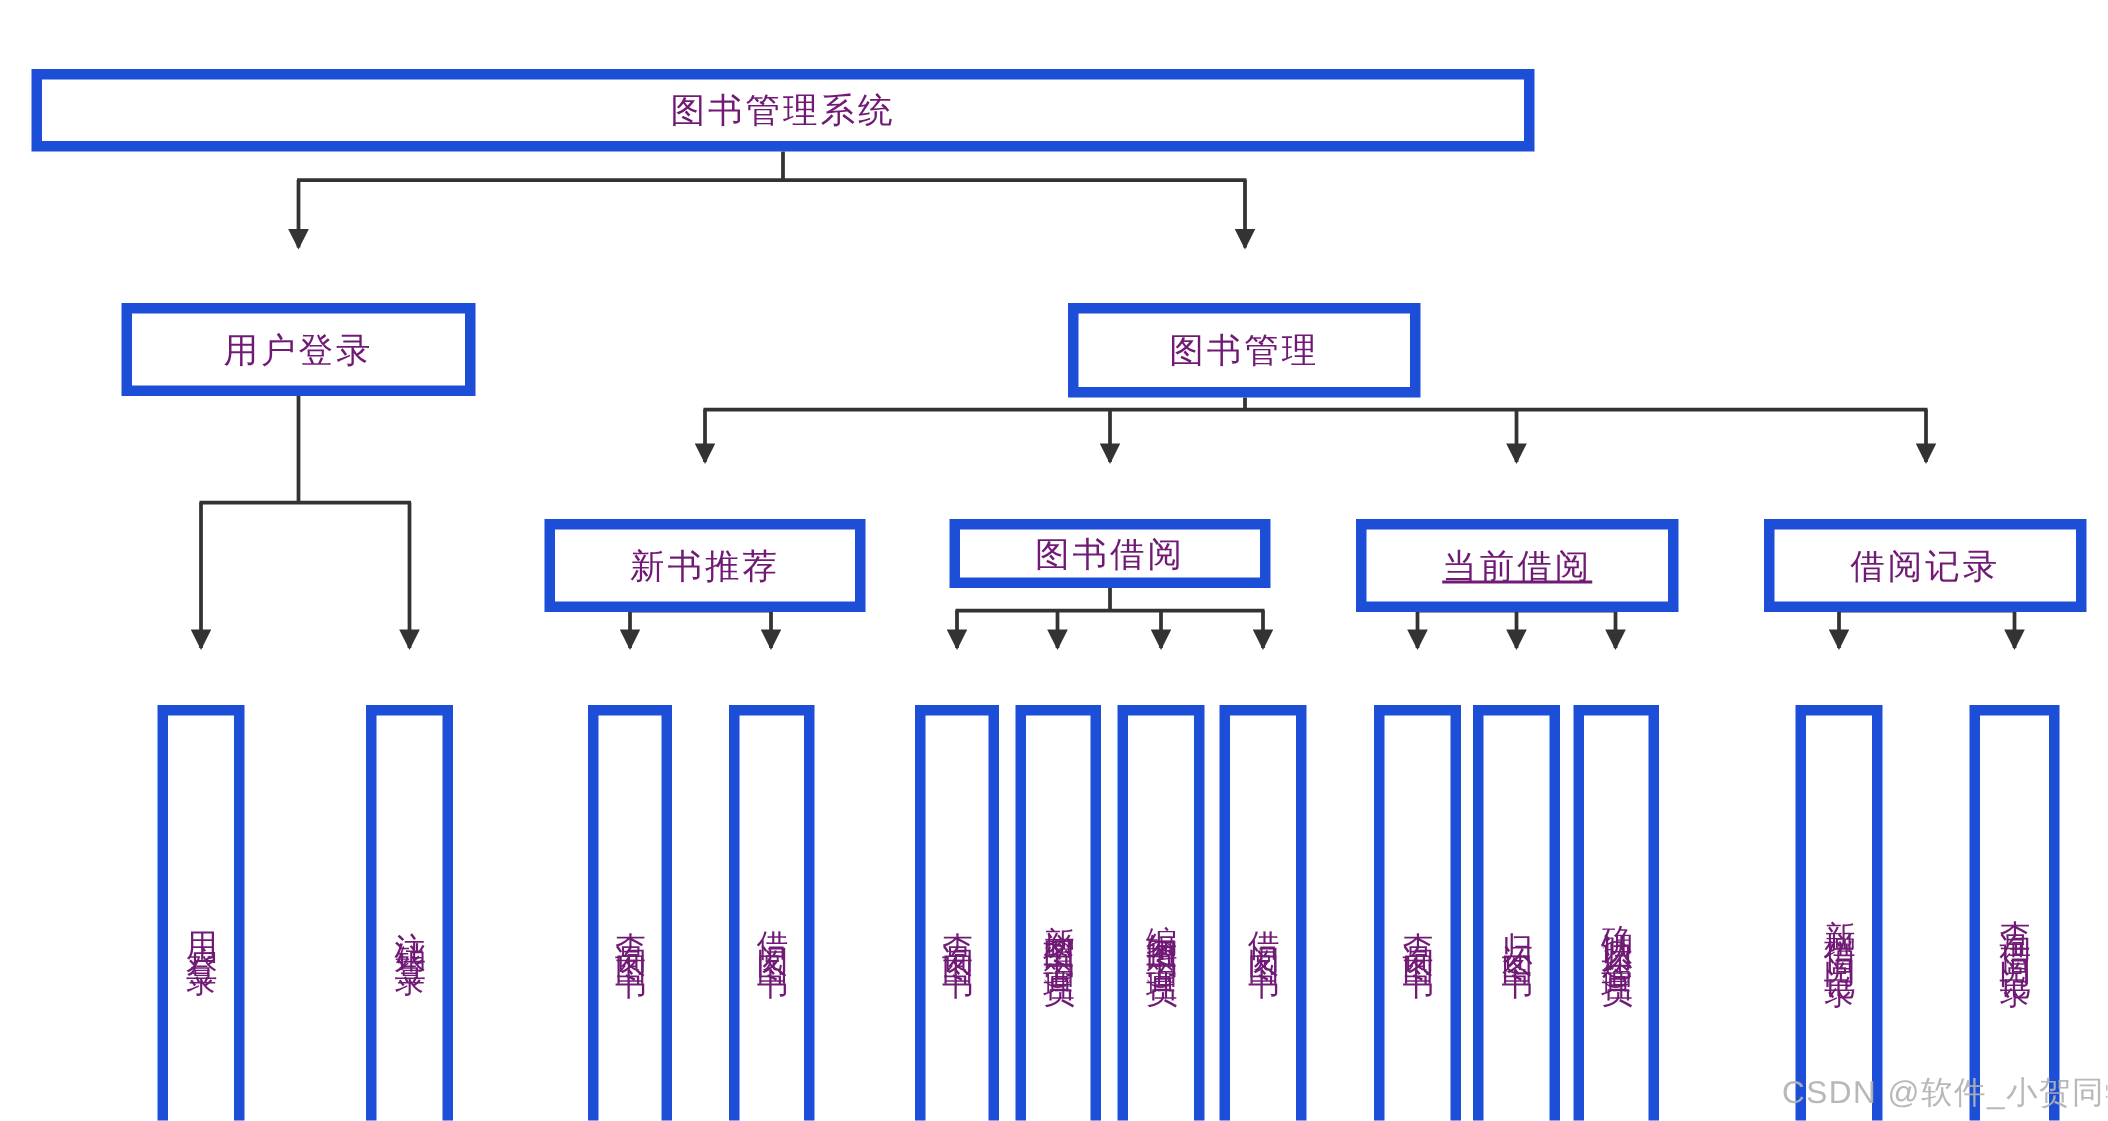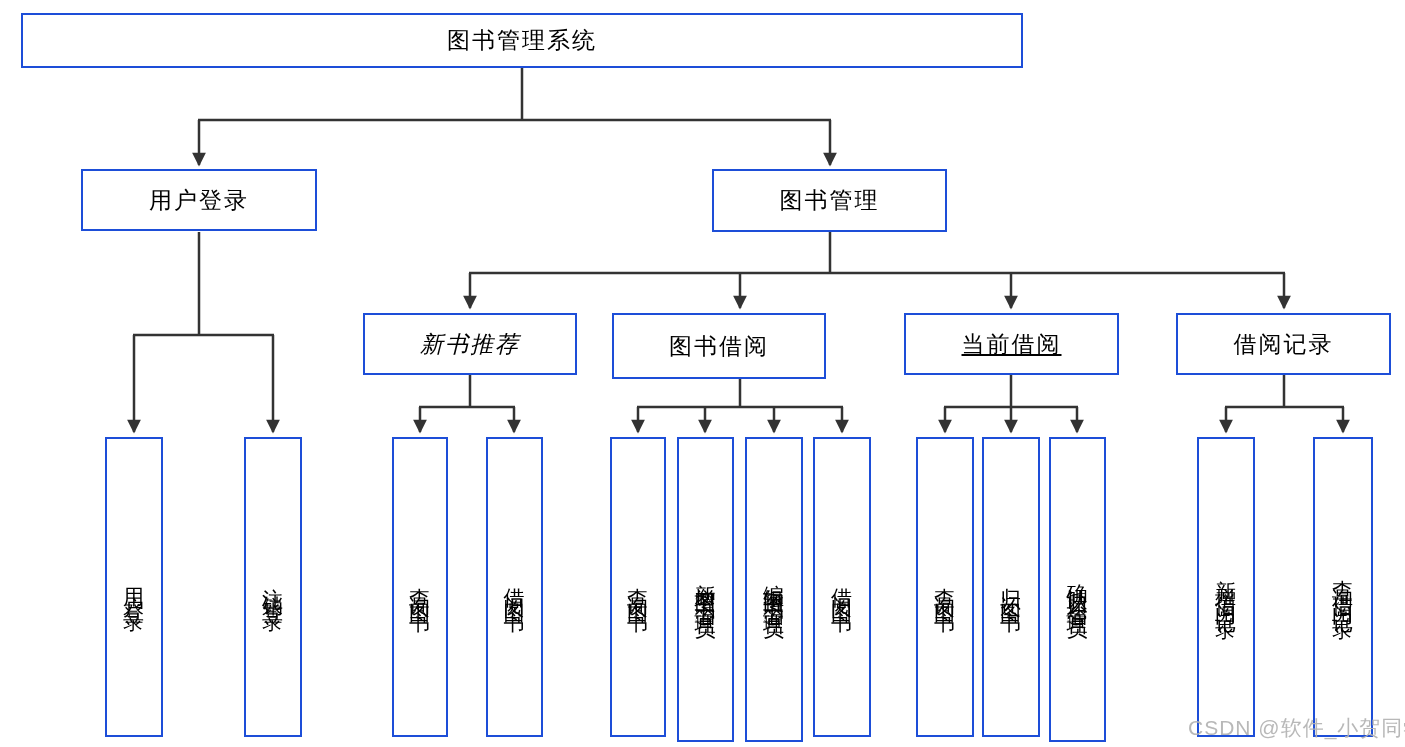--- a/index.html
+++ b/index.html
@@ -19,27 +19,28 @@
   }
   .connectors {
     position: absolute;
     left: 0;
     top: 0;
     z-index: 1;
   }
   .node {
     position: absolute;
     box-sizing: border-box;
-    border: 2px solid #1d4ed8;
+    border: 7px solid #1d4ed8;
     background: #ffffff;
     display: flex;
     align-items: center;
     justify-content: center;
-    color: #000000;
+    color: #701a75;
     z-index: 2;
+    margin-top: 33px;
   }
   .hbox {
     font-size: 23px;
     letter-spacing: 2px;
     white-space: nowrap;
   }
   .vbox {
     top: 437px;
     height: 300px;
     writing-mode: vertical-rl;
@@ -48,22 +49,22 @@
     letter-spacing: 8px;
     line-height: 1;
     white-space: nowrap;
   }
   .vbox.tall { height: 305px; letter-spacing: 5px; }
 
   
   .n-root            { left: 21px;   top: 13px;  width: 1002px; height: 55px; }
   .n-user-login      { left: 81px;   top: 169px; width: 236px;  height: 62px; }
   .n-book-mgmt       { left: 712px;  top: 169px; width: 235px;  height: 63px; }
-  .n-new-book        { left: 363px;  top: 313px; width: 214px;  height: 62px; font-style: italic; }
-  .n-book-borrow     { left: 612px;  top: 313px; width: 214px;  height: 66px; }
+  .n-new-book        { left: 363px;  top: 313px; width: 214px;  height: 62px; }
+  .n-book-borrow     { left: 633px;  top: 313px; width: 214px;  height: 46px; }
   .n-cur-borrow      { left: 904px;  top: 313px; width: 215px;  height: 62px; text-decoration: underline; }
   .n-borrow-record   { left: 1176px; top: 313px; width: 215px;  height: 62px; }
 
   .n-login           { left: 105px;  width: 58px; }
   .n-logout          { left: 244px;  width: 58px; }
   .n-nb-query        { left: 392px;  width: 56px; }
   .n-nb-borrow       { left: 486px;  width: 57px; }
   .n-bb-query        { left: 610px;  width: 56px; }
   .n-bb-add          { left: 677px;  width: 57px; }
   .n-bb-edit         { left: 745px;  width: 58px; }

